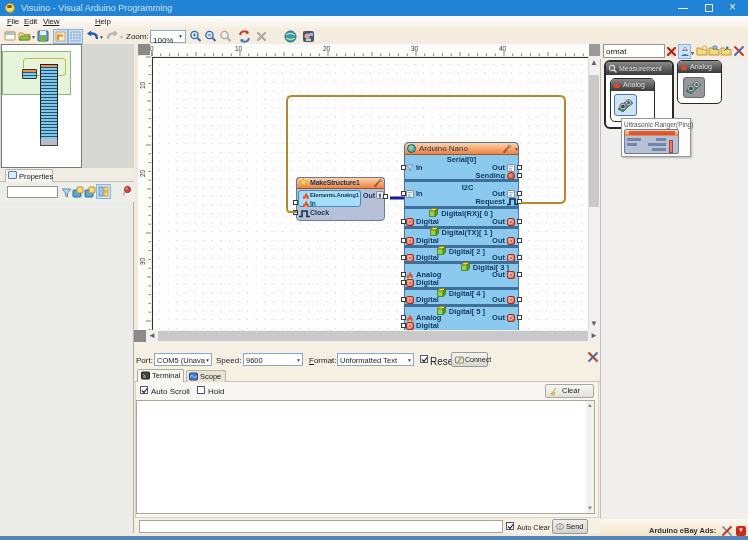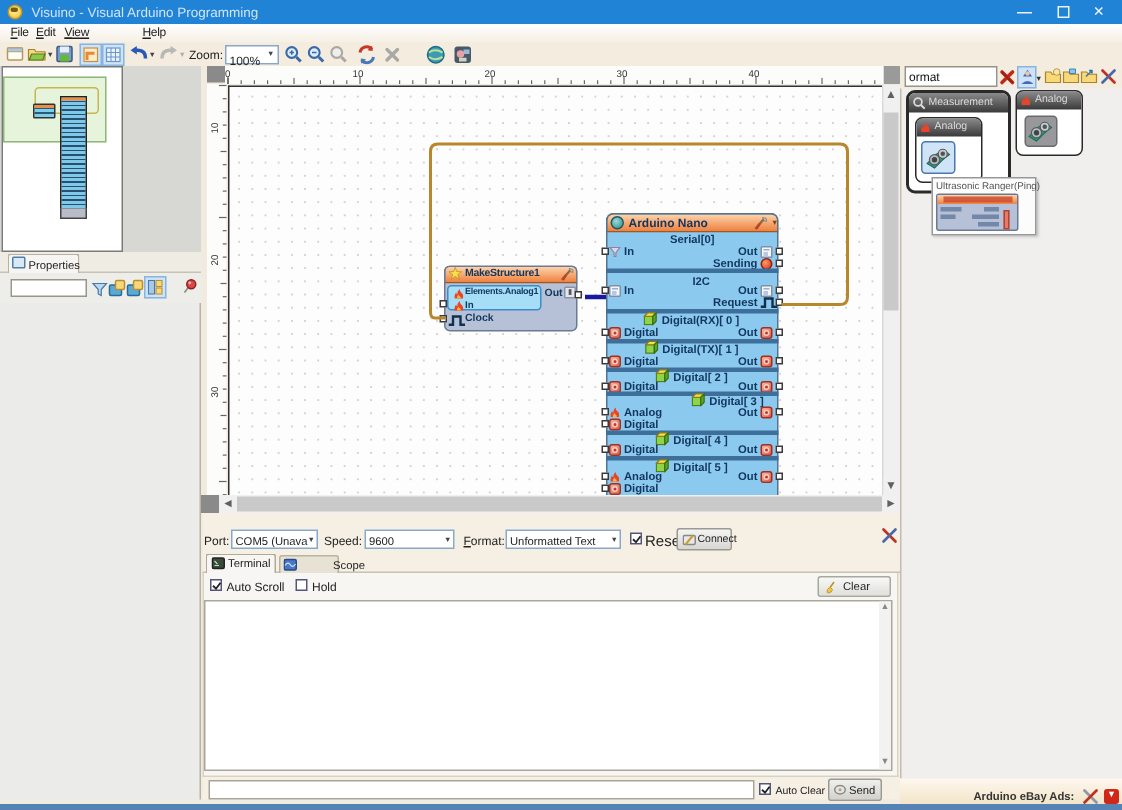--- a/index.html
+++ b/index.html
@@ -265,21 +265,21 @@
   </g>
 </svg>
 
 <div class="abs" id="canvas" style="left:152px;top:57px;width:436px;height:273px;background:#fdfdfd;border-left:1px solid #303030;border-top:1px solid #303030;overflow:hidden;
   background-image:radial-gradient(circle, #d2d2d2 0.7px, transparent 0.9px);background-size:8.8px 8.8px;background-position:2px 2px;">
   <div id="blocks">
       <div style="position:absolute;left:251px;top:84px;width:115px;height:200px;">
         <div style="position:absolute;left:0;top:0;width:115px;height:200px;background:#8bc9ee;border:1px solid #54738e;border-radius:5px 5px 0 0;"></div>
         <div style="position:absolute;left:0;top:0;width:115px;height:13px;background:linear-gradient(#fdd3ab,#ef813f);border:1px solid #54738e;border-bottom:1px solid #9a5a28;border-radius:5px 5px 0 0;"></div>
         <div style="position:absolute;left:3px;top:2px;width:9px;height:9px;background:radial-gradient(circle at 40% 35%,#9adada,#2a8a8e);border:1px solid #1a5a60;border-radius:50%;"></div>
-        <div style="position:absolute;left:15px;top:2px;font-size:8px;font-weight:bold;color:#12365e;">Arduino Nano</div>
+        <div style="position:absolute;left:15px;top:2px;font-size:8px;font-weight:normal;color:#12365e;">Arduino Nano</div>
         <svg style="position:absolute;left:99px;top:2px;width:9px;height:9px;" viewBox="0 0 9 9">
           <path d="M1,8 L6.2,2.2" stroke="#8a6a40" stroke-width="1.6" stroke-linecap="round"></path>
           <path d="M5.4,1 L7.8,1.6 L8,3.6 L6.4,3.2 Z" fill="#c8c4bc" stroke="#707070" stroke-width="0.5"></path>
           <path d="M1.4,8.4 L3.2,5.6" stroke="#c04030" stroke-width="1.6" stroke-linecap="round"></path>
         </svg>
         <div style="position:absolute;left:110px;top:4px;font-size:5px;color:#7a4a20;">▼</div>
         <div style="position:absolute;left:0;top:14px;width:115px;text-align:center;font-size:7.5px;line-height:8px;font-weight:bold;color:#12365e;">Serial[0]</div>
         <div class="pin" style="left:-3px;top:23px;"></div>
         <svg style="position:absolute;left:2px;top:22px;width:8px;height:8px;" viewBox="0 0 8 8">
           <path d="M0.8,1 L7.2,1 L4.6,4.5 L4.6,7 L3.4,7 L3.4,4.5 Z" fill="#dcd8ec" stroke="#8a84a8" stroke-width="0.8"></path>
@@ -513,21 +513,21 @@
   <svg class="abs" style="left:141px;top:371px;width:9px;height:9px;" viewBox="0 0 9 9">
       <rect x="0.5" y="1" width="8" height="7" rx="1" fill="#3a4a3a" stroke="#222"></rect>
       <path d="M2,3 L4,5 M2,6 h3" stroke="#b8e8b8" stroke-width="0.8"></path>
     </svg>
   <div class="abs" style="left:152px;top:371px;font-size:7.5px;color:#222;">Terminal</div>
   <div class="abs" style="left:186px;top:370px;width:40px;height:12px;background:#e8e2d4;border:1px solid #b8b2a2;border-bottom:none;border-radius:2px 2px 0 0;"></div>
   <svg class="abs" style="left:189px;top:372px;width:9px;height:9px;" viewBox="0 0 9 9">
       <rect x="0.5" y="1" width="8" height="7" rx="1" fill="#4a78c8" stroke="#2a4888"></rect>
       <path d="M1,5 Q3,2 4.5,4.5 T8,4" stroke="#c8e8f8" stroke-width="0.8" fill="none"></path>
     </svg>
-  <div class="abs" style="left:200px;top:372px;font-size:7.5px;color:#222;margin-left:22px;">Scope</div>
+  <div class="abs" style="left:200px;top:372px;font-size:7.5px;color:#222;">Scope</div>
 
   <div class="abs" style="left:135px;top:382px;width:464px;height:136px;background:#f7f6f3;border:1px solid #d8d2c2;border-top:none;"></div>
 
   <div class="abs" style="left:140px;top:386px;width:8px;height:8px;background:#fff;border:1px solid #557;"></div>
   <svg class="abs" style="left:141px;top:387px;width:7px;height:7px;" viewBox="0 0 7 7">
       <path d="M1,3.5 L3,5.5 L6,1.5" fill="none" stroke="#222" stroke-width="1.2"></path>
     </svg>
   <div class="abs" style="left:151px;top:387px;font-size:8px;color:#222;">Auto Scroll</div>
   <div class="abs" style="left:197px;top:386px;width:8px;height:8px;background:#fff;border:1px solid #557;"></div>
   <div class="abs" style="left:208px;top:387px;font-size:8px;color:#222;">Hold</div>

